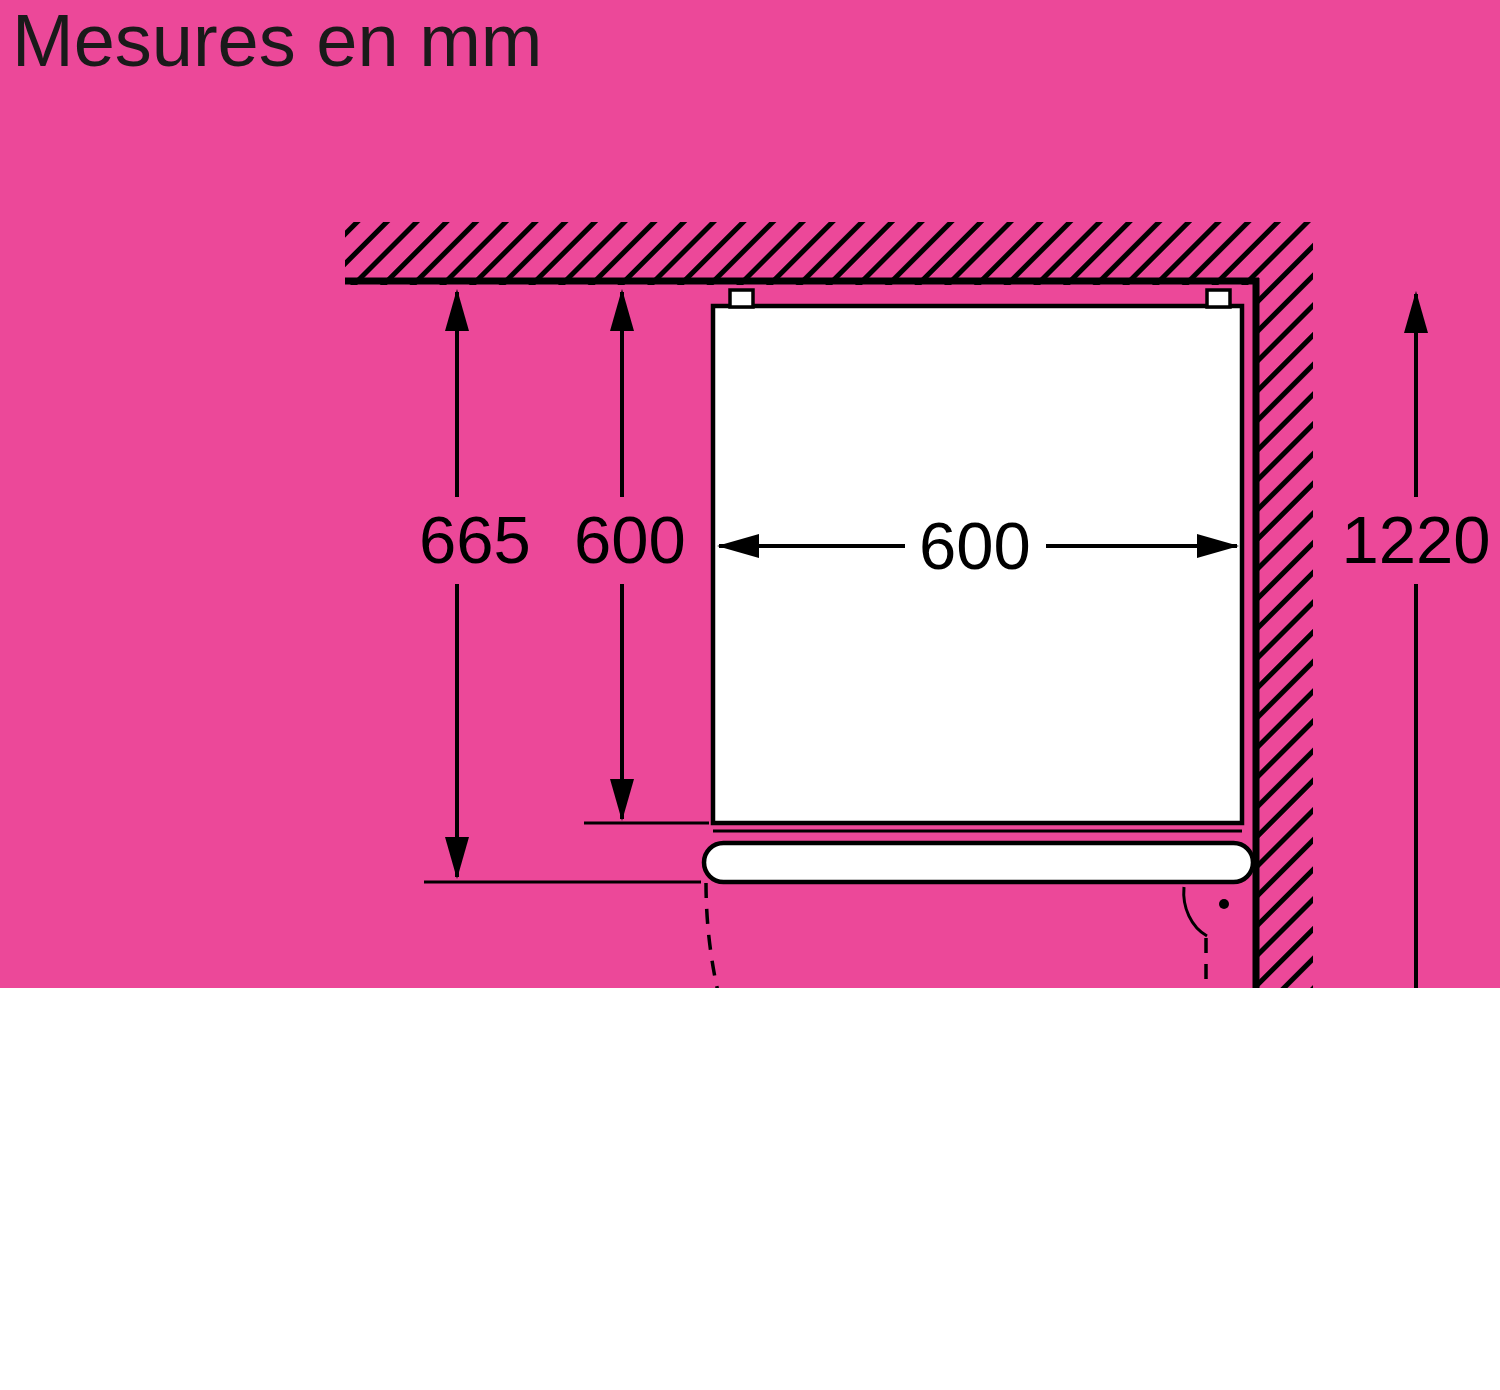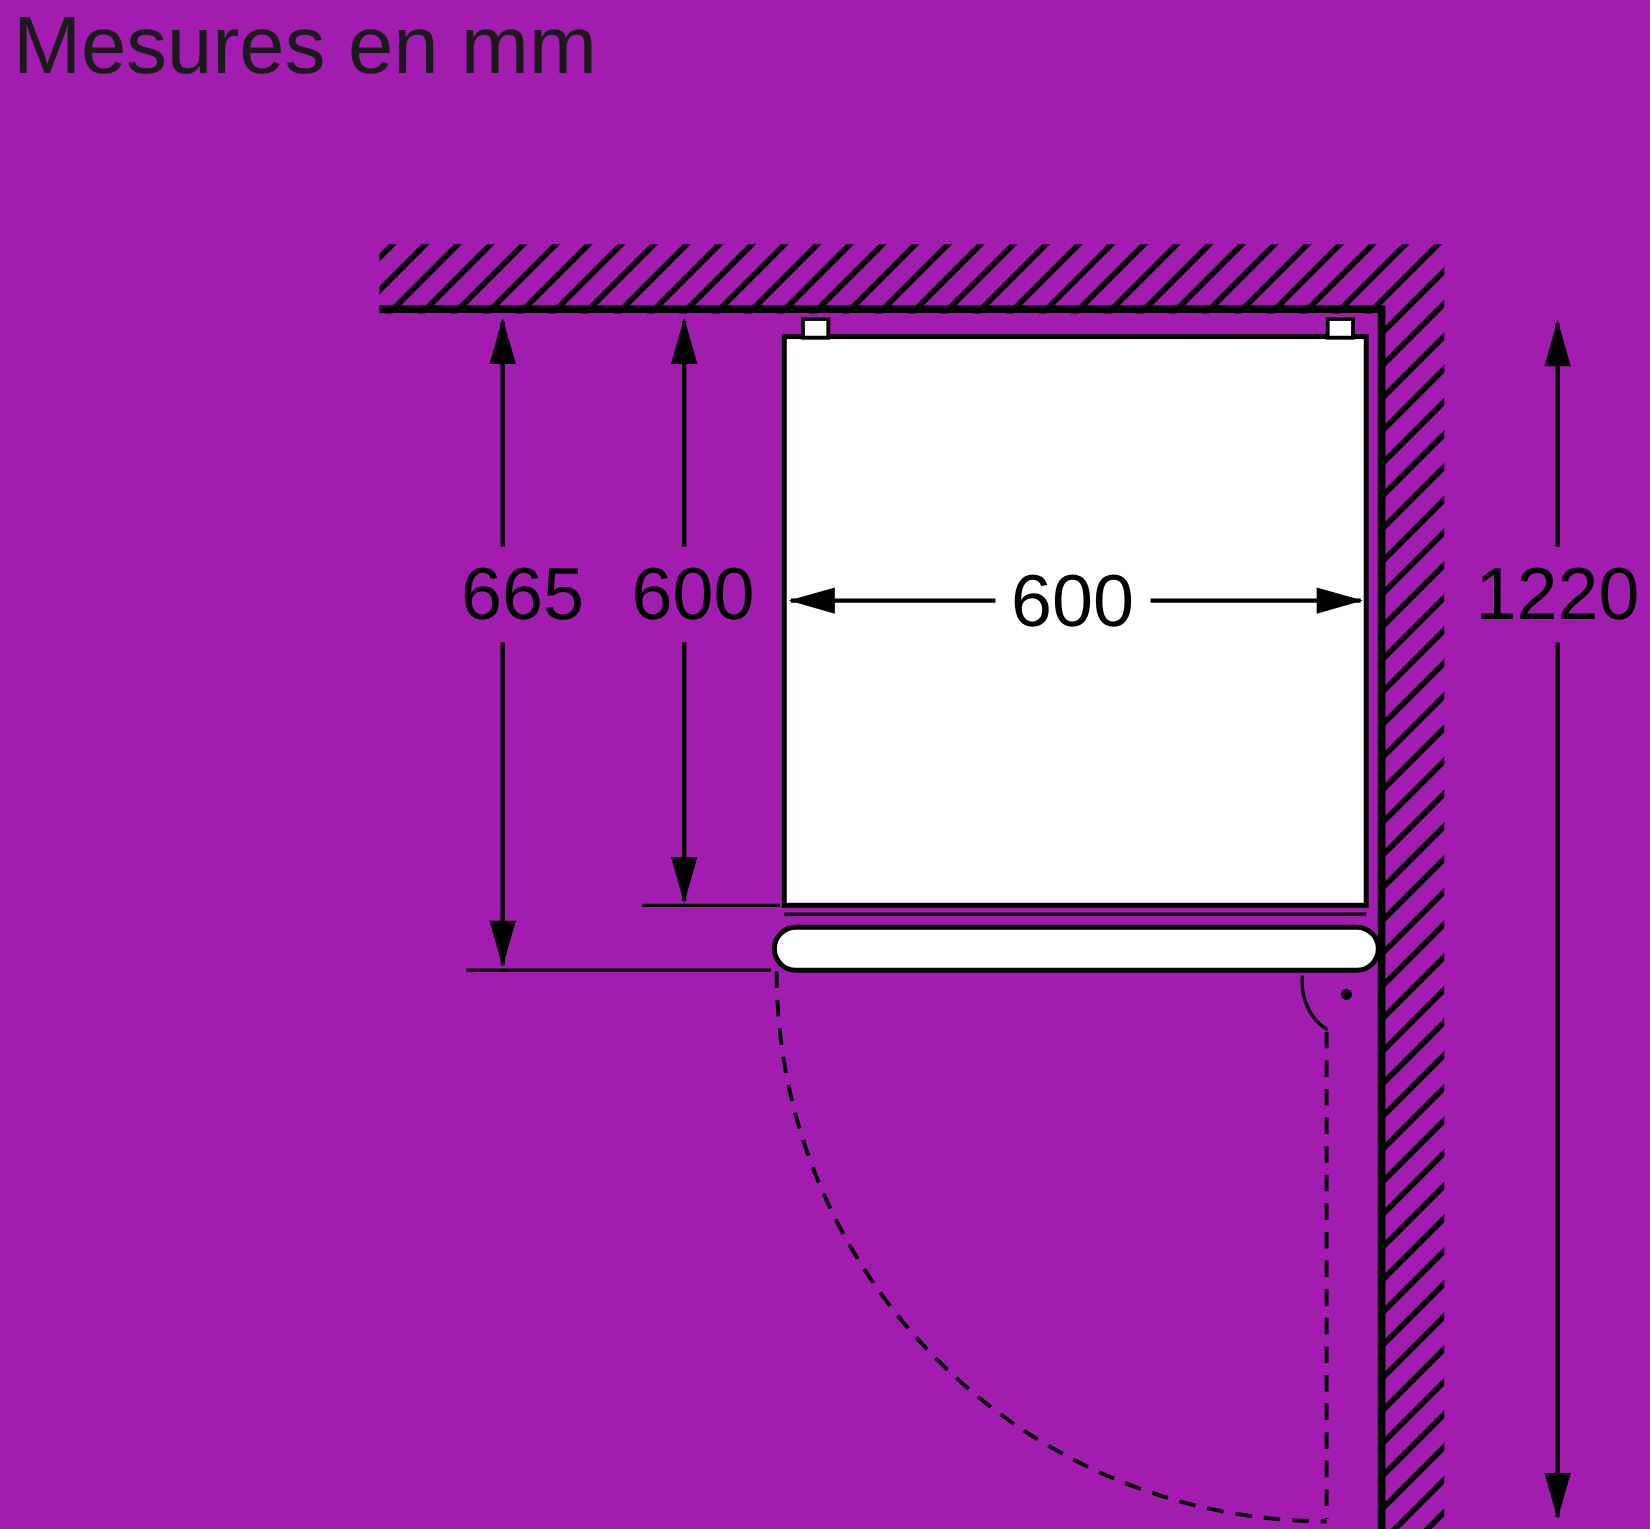--- a/index.html
+++ b/index.html
@@ -3,22 +3,22 @@
 <meta charset="utf-8">
 <style>
   html, body {
     margin: 0;
     padding: 0;
     background: #ffffff;
   }
   .canvas {
     position: relative;
     width: 1500px;
-    height: 1390px;
-    background: #a21caf;
+    height: 988px;
+    background: #ec4899;
     overflow: hidden;
     font-family: "Liberation Sans", sans-serif;
   }
   svg {
     display: block;
   }
   svg text {
     font-family: "Liberation Sans", sans-serif;
     fill: #000000;
   }

